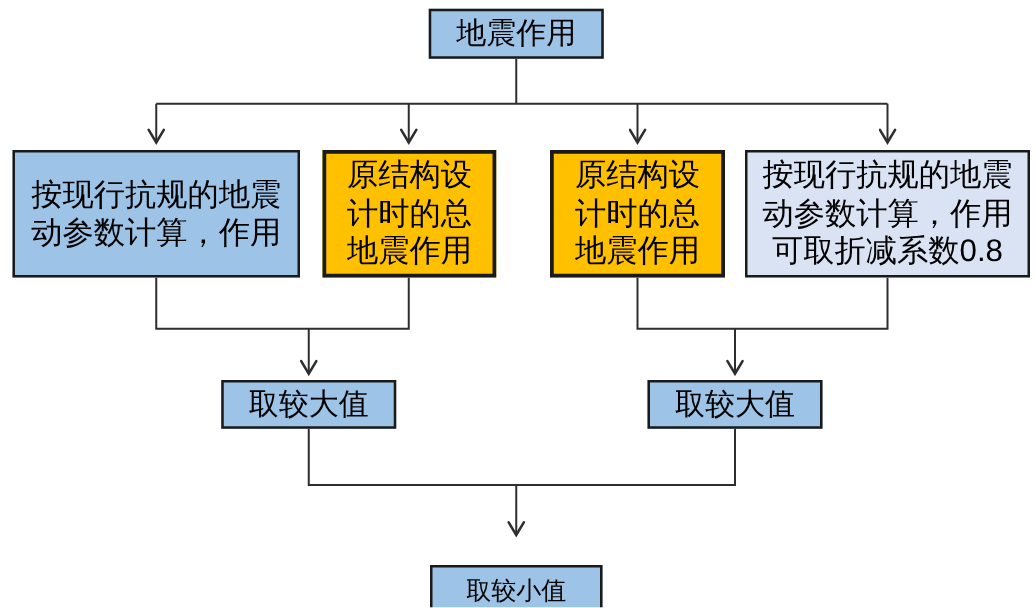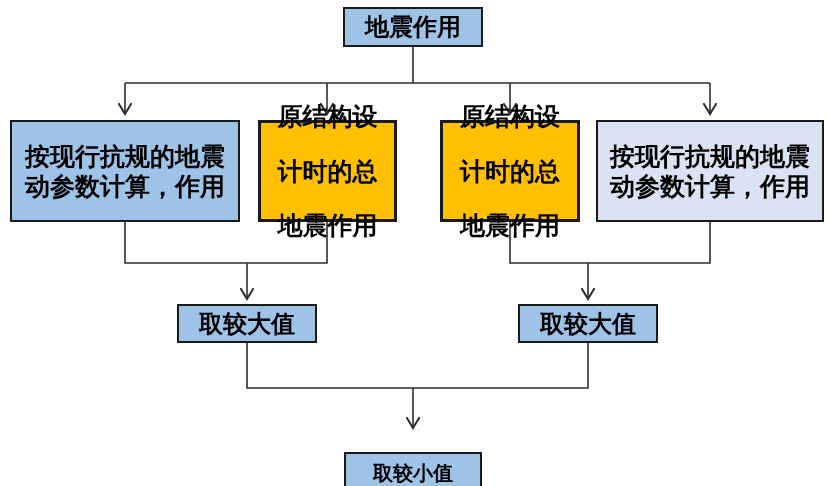--- a/index.html
+++ b/index.html
@@ -19,30 +19,30 @@
     overflow:hidden;
   }
   .connectors{
     position:absolute;left:0;top:0;width:829px;height:486px;
   }
   .node{
     position:absolute;
     box-sizing:border-box;
     border:2px solid var(--border-color);
     color:var(--text-color);
-    font-weight:bold;
+    font-weight:normal;
     display:flex;
     flex-direction:column;
     align-items:center;
     justify-content:center;
     text-align:center;
     line-height:1.22;
   }
   .blue{background:var(--node-blue);}
-  .orange{background:var(--node-orange);border-width:3px;gap:24px;}
+  .orange{background:var(--node-orange);border-width:3px;}
   .pale{background:var(--node-pale);}
 
   .node-root   {left:343px;top:7px;  width:140px;height:40px; font-size:24px;}
   .node-b1     {left:10px; top:120px;width:230px;height:102px;font-size:25px;}
   .node-b2     {left:258px;top:120px;width:139px;height:102px;font-size:25px;}
   .node-b3     {left:440px;top:120px;width:140px;height:102px;font-size:25px;}
   .node-b4     {left:596px;top:120px;width:228px;height:102px;font-size:25px;}
   .node-maxl   {left:177px;top:304px;width:140px;height:39px; font-size:24px;}
   .node-maxr   {left:518px;top:304px;width:140px;height:39px; font-size:24px;}
   .node-min    {left:344px;top:433px;width:138px;height:43px; font-size:20px;margin-top:19px;}
@@ -96,20 +96,21 @@
 
   <div class="node orange node-b3">
     <div>原结构设</div>
     <div>计时的总</div>
     <div>地震作用</div>
   </div>
 
   <div class="node pale node-b4">
     <div>按现行抗规的地震</div>
     <div>动参数计算，作用</div>
+    <div>可取折减系数0.8</div>
   </div>
 
   <div class="node blue node-maxl">
     <div>取较大值</div>
   </div>
 
   <div class="node blue node-maxr">
     <div>取较大值</div>
   </div>
 

